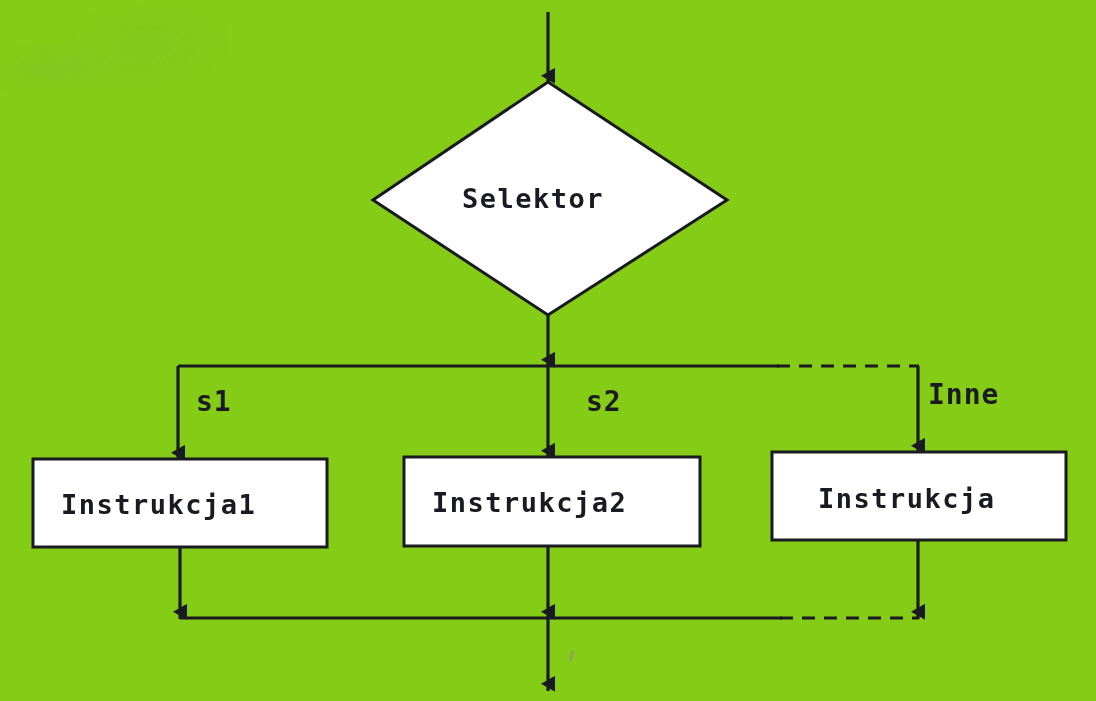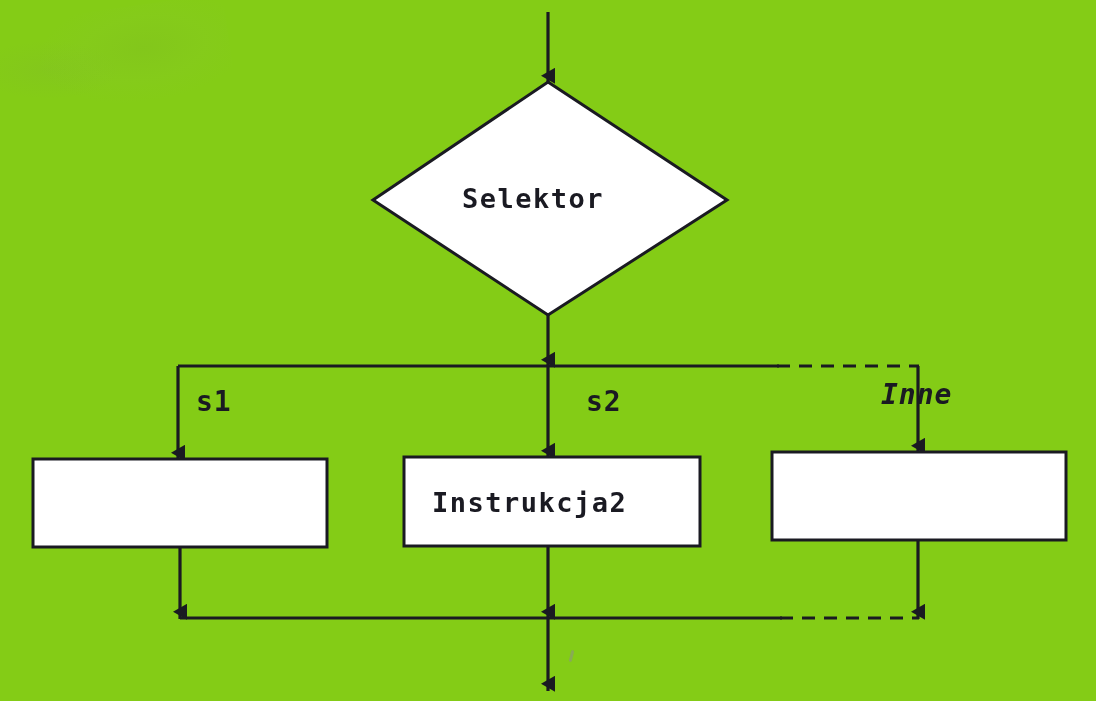--- a/index.html
+++ b/index.html
@@ -114,23 +114,25 @@
       <line x1="180" y1="618" x2="782" y2="618" stroke-width="3"></line>
 
       <line x1="780" y1="618" x2="919" y2="618" stroke-width="3" stroke-dasharray="13 9"></line>
 
       <line x1="548" y1="618" x2="548" y2="691" marker-end="url(#arrowhead)"></line>
     </g>
   </svg>
 
   <div class="node-label decision-label" style="left:462px; top:183px;">Selektor</div>
 
+  <div class="node-label box-label" style="left:61px; top:489px;">Instrukcja1</div>
 
   <div class="node-label box-label" style="left:432px; top:487px;">Instrukcja2</div>
 
+  <div class="node-label box-label" style="left:818px; top:483px;">Instrukcja</div>
 
   <div class="node-label edge-label" style="left:196px; top:385px;">s1</div>
 
   <div class="node-label edge-label" style="left:566px; top:385px;margin-left:20px;">s2</div>
 
-  <div class="node-label edge-label" style="left:881px; top:378px;font-style:italic;">Inne</div>
+  <div class="node-label edge-label" style="left:928px; top:378px;">Inne</div>
 
 </div>
 
 </body></html>

